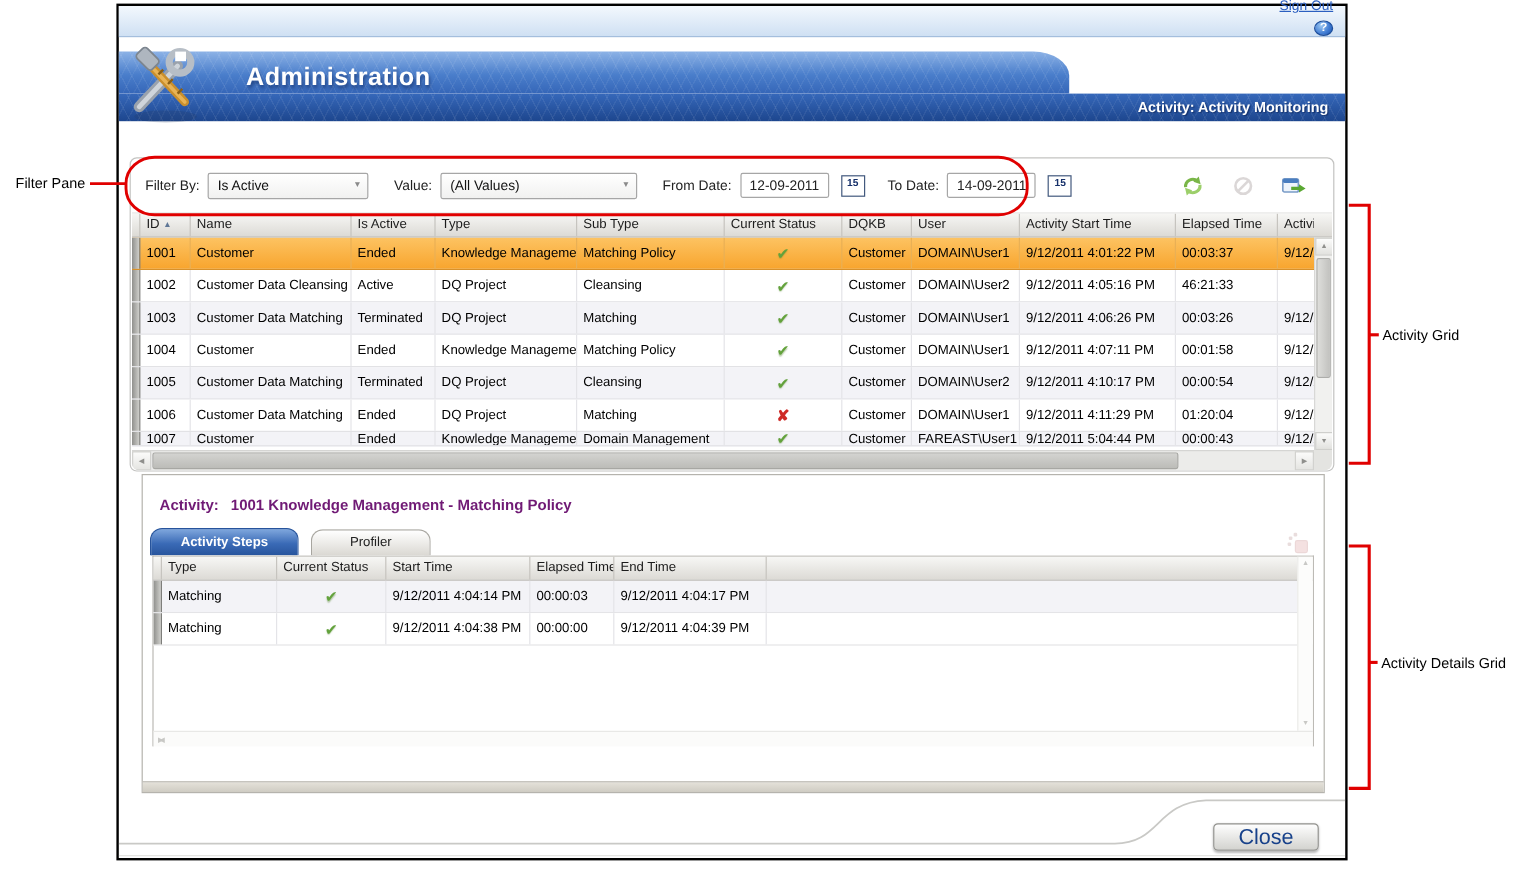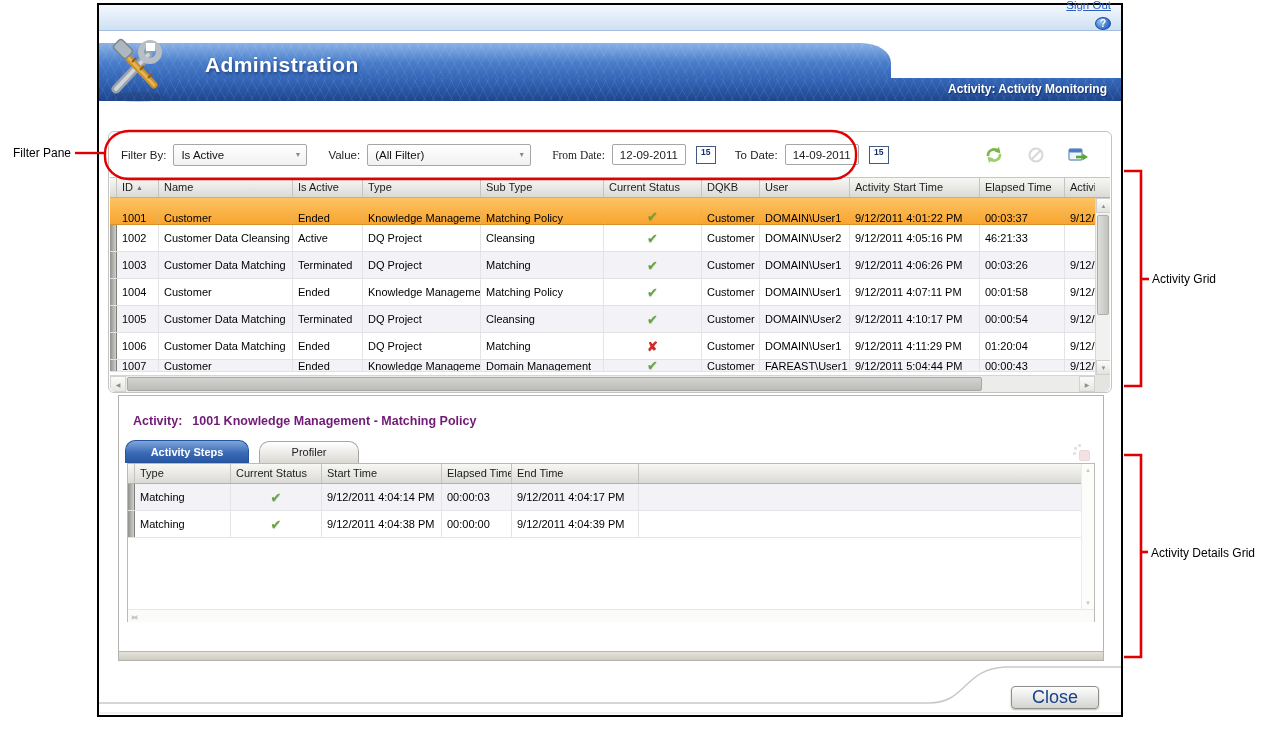--- a/index.html
+++ b/index.html
@@ -82,21 +82,21 @@
   .ghead { display:flex; height:20px; background:linear-gradient(#f7f7f5,#dcdad5);
            border-bottom:1px solid #b3b1ac; font-size:11px; color:#1c1c1c;
            padding-right:15px; }
   .hc { border-right:1px solid #c6c4bf; padding-left:5px; line-height:19px; white-space:nowrap;
         overflow:hidden; flex:none; display:flex; align-items:center; gap:3px; }
   .sortarr { font-size:7px; color:#5f7796; }
   .gbody { position:absolute; left:0; right:15px; top:20px; bottom:17px; overflow:hidden; }
   .grow { display:flex; height:27px; background:#fff; border-bottom:1px solid #e2e2e5;
           font-size:11px; color:#000; }
   .grow.alt { background:#f3f3f7; }
-  .grow.selrow { background:linear-gradient(#fdc362,#f8a52e); border-bottom:1px solid #d8912a;align-items:flex-end; }
+  .grow.selrow { background:linear-gradient(#fdc362,#f8a52e); border-bottom:1px solid #d8912a; }
   .grow.partial { height:12px; overflow:hidden; }
   .gc { border-right:1px solid #e4e4e8; padding-left:5px; display:flex; align-items:center;
         white-space:nowrap; overflow:hidden; flex:none; }
   .selrow .gc { border-right-color:#e9b055; }
   .ind { width:7px; background:linear-gradient(90deg,#90908d,#cfcfcb); border-right:1px solid #7e7e7b;
          flex:none; }
   .cstat { justify-content:center; padding-left:0; }
   .ok { color:#63a23c; font-size:13px; text-shadow:0 1px 1px rgba(70,120,30,.35); }
   .bad { color:#ce2a26; font-size:13px; font-weight:bold; }
 
@@ -209,24 +209,24 @@
 
     <div class="p1">
       <div class="fbar">
         <span class="flabel">Filter By:</span>
         <span class="sel" style="width:134px;">
           <span>Is Active</span>
           <span class="arr">▼</span>
         </span>
         <span class="flabel" style="margin-left:14px;">Value:</span>
         <span class="sel" style="width:164px;">
-          <span>(All Filter)</span>
+          <span>(All Values)</span>
           <span class="arr">▼</span>
         </span>
-        <span class="flabel" style="margin-left:14px;font-family:Liberation Serif, serif;">From Date:</span>
+        <span class="flabel" style="margin-left:14px;">From Date:</span>
         <span class="dinp">12-09-2011</span>
         <span class="cal">
           <span class="hd"></span><span class="dd" style="display:block;">15</span>
         </span>
         <span class="flabel" style="margin-left:12px;">To Date:</span>
         <span class="dinp">14-09-2011</span>
         <span class="cal">
           <span class="hd"></span><span class="dd" style="display:block;">15</span>
         </span>
         <span class="ftools">

